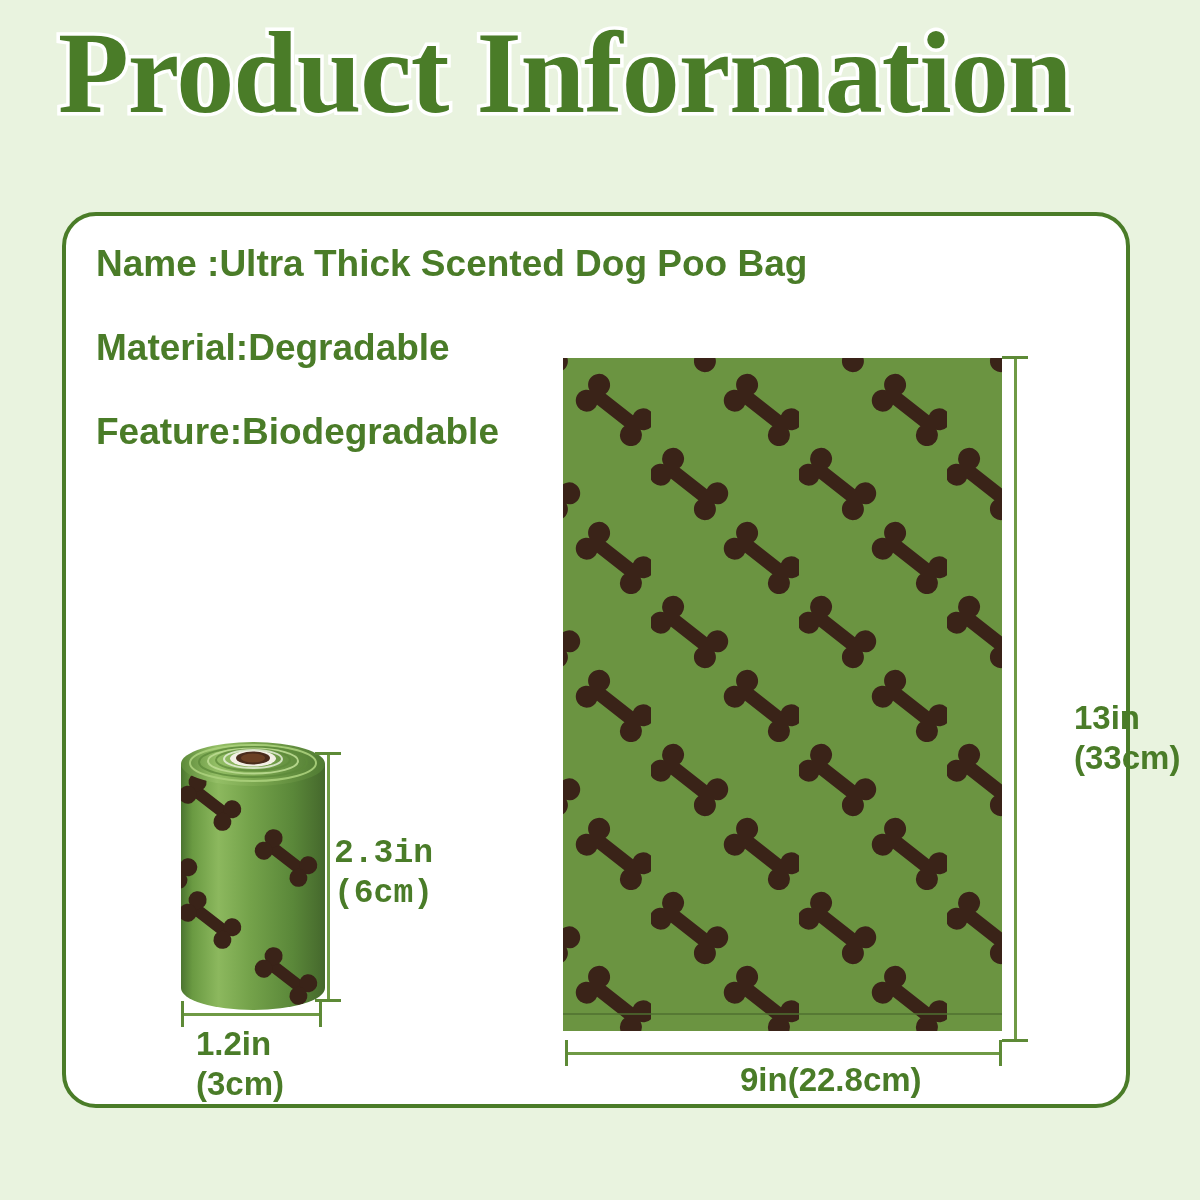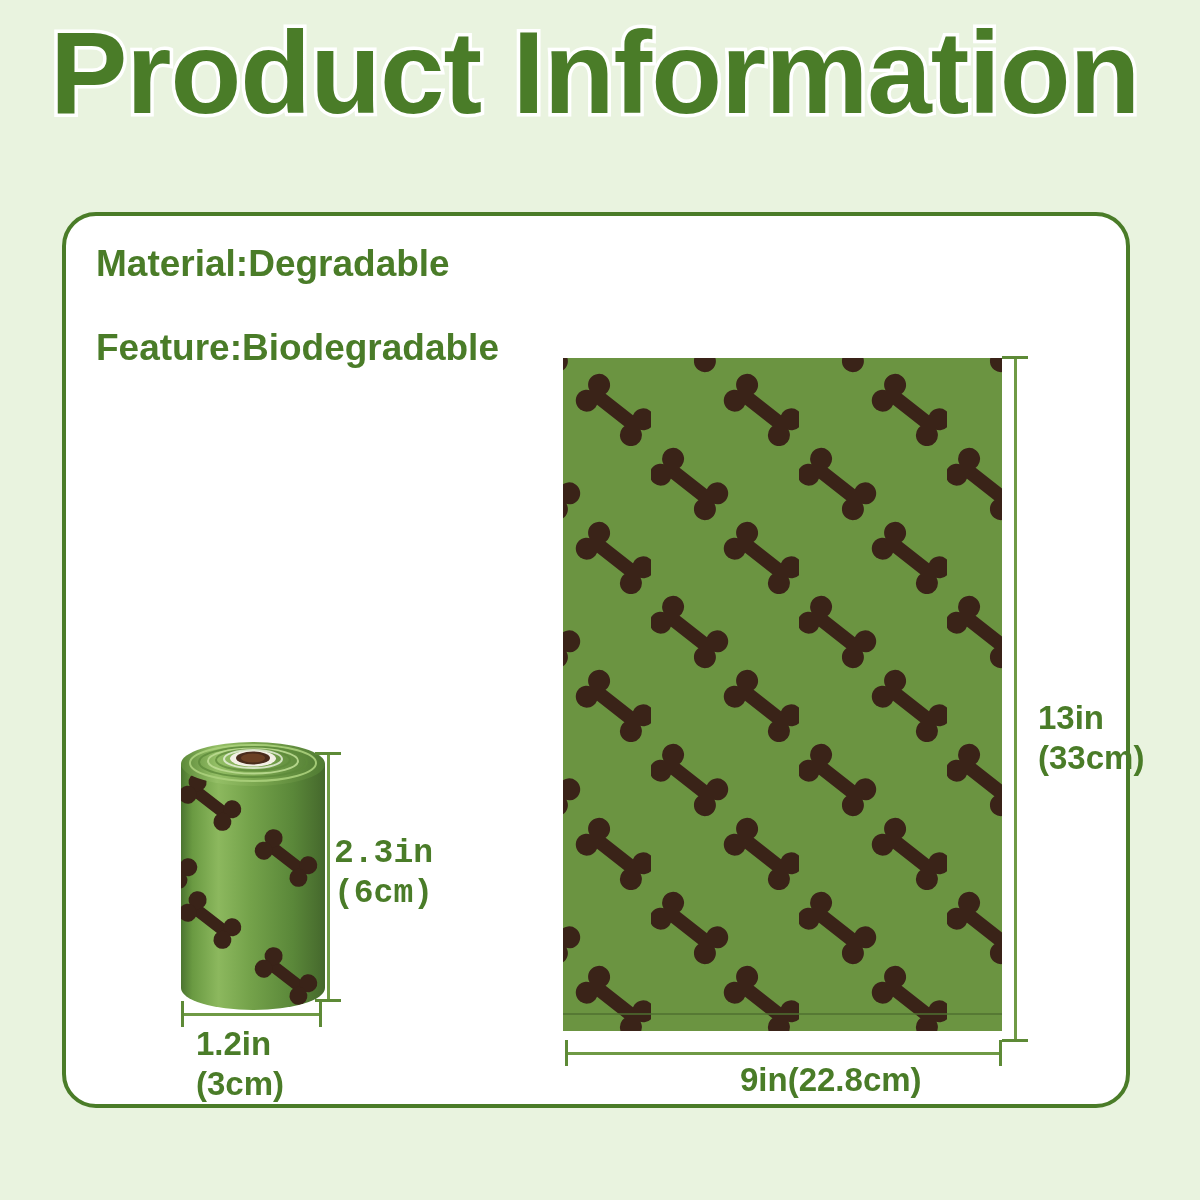--- a/index.html
+++ b/index.html
@@ -11,34 +11,35 @@
     height: 1200px;
     background: #e9f3df;
     font-family: "Liberation Sans", sans-serif;
     overflow: hidden;
     position: relative;
   }
 
   
   #page-title {
     position: absolute;
-    left: 50px;
+    left: 58px;
     top: 8px;
     width: 1100px;
     height: 130px;
     font-size: 116px;
     font-weight: bold;
     line-height: 130px;
     color: #4a7c28;
     letter-spacing: -1px;
     white-space: nowrap;
     -webkit-text-stroke: 7px #ffffff;
     paint-order: stroke fill;
     text-shadow:
        0 0 2px #ffffff;
+    font-family: Liberation Serif, serif;
   }
 
   
   #info-card {
     position: absolute;
     left: 62px;
     top: 212px;
     width: 1068px;
     height: 896px;
     background: #ffffff;
@@ -131,21 +132,21 @@
     line-height: 40px;
     letter-spacing: 0px;
     white-space: nowrap;
   }
   .dim-label .ln { display:block; }
 
   
   #bag-dim-v     { left: 1014px; top: 356px; height: 686px; }
   #bag-dim-tick-top { left: 1002px; top: 356px; }
   #bag-dim-tick-bot { left: 1002px; top: 1039px; }
-  #bag-dim-v-label  { left: 1038px; top: 698px; }
+  #bag-dim-v-label  { left: 1074px; top: 698px; }
 
   
   #bag-dim-h     { left: 565px; top: 1052px; width: 437px; }
   #bag-dim-h-tick-l { left: 565px; top: 1040px; }
   #bag-dim-h-tick-r { left: 999px; top: 1040px; }
   #bag-dim-h-label  { left: 740px; top: 1060px; }
 
   
   #roll-dim-v    { left: 327px; top: 752px; height: 250px; }
   #roll-dim-tick-top { left: 315px; top: 752px; }
@@ -159,20 +160,21 @@
   #roll-dim-h-label  { left: 196px; top: 1024px; text-align:left; width:112px; }
 </style>
 </head>
 <body>
 
 <div id="page-title">Product Information</div>
 
 <div id="info-card"></div>
 
 <div id="spec-list">
+  <div class="spec-line">Name :Ultra Thick Scented Dog Poo Bag</div>
   <div class="spec-line">Material:Degradable</div>
   <div class="spec-line">Feature:Biodegradable</div>
 </div>
 
 <div id="bag-illustration">
   <svg id="bag-pattern" viewBox="0 0 560 800" xmlns="http://www.w3.org/2000/svg">
     <defs>
       <g id="bone-shape">
         <g transform="rotate(38)">
           <rect x="-28" y="-7" width="56" height="14" rx="7" fill="#3a2318"></rect>

